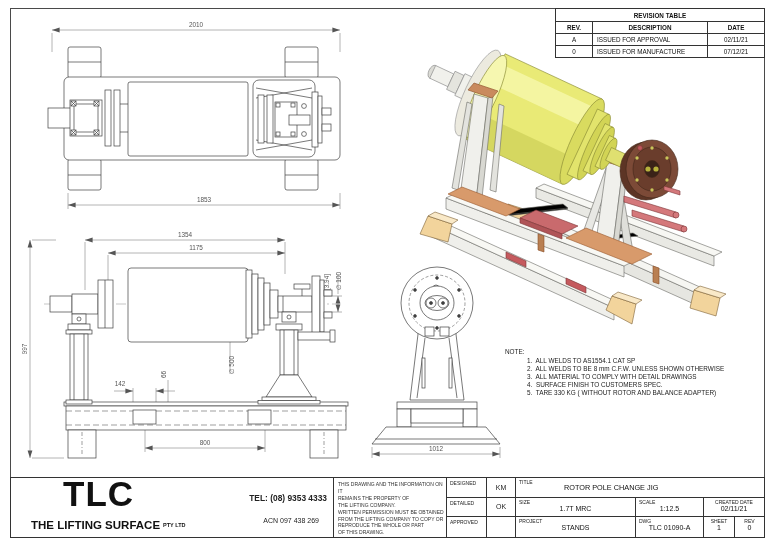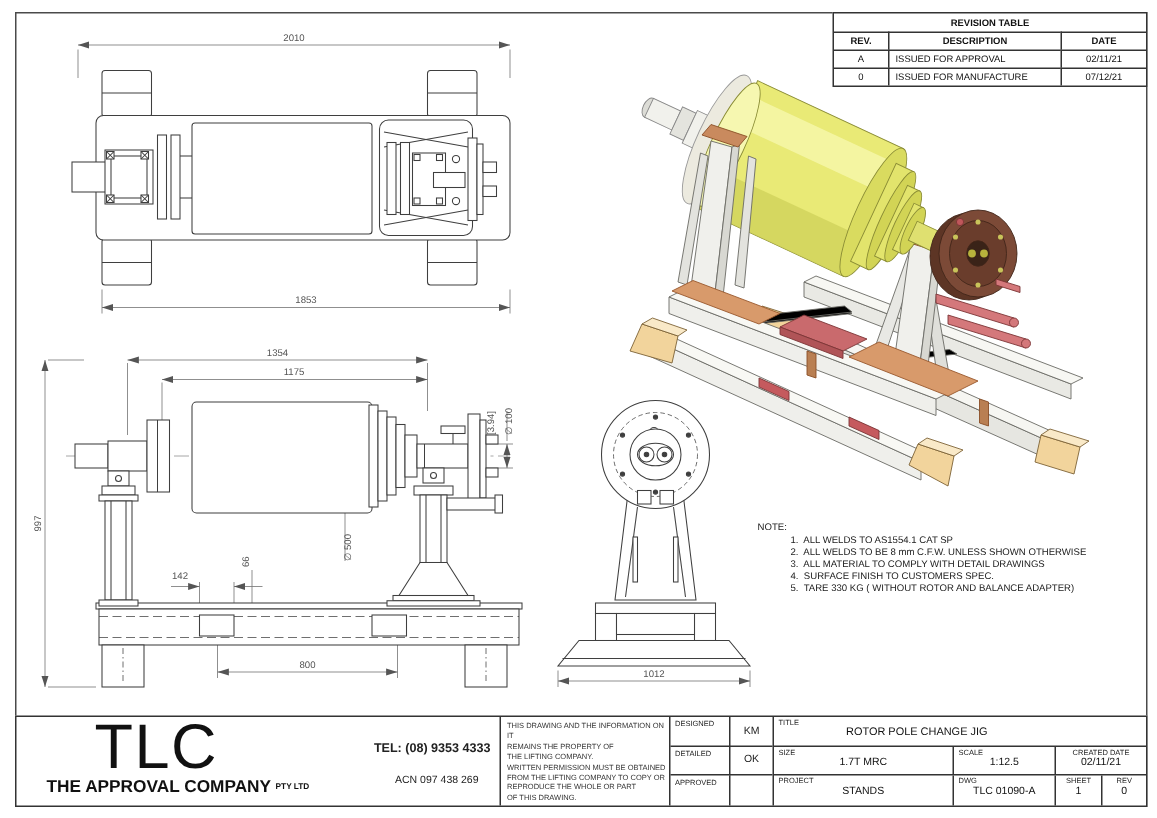--- a/index.html
+++ b/index.html
@@ -24,21 +24,21 @@
   
   .notes{position:absolute;left:505px;top:348px;width:258px;font-size:6.4px;color:#222;}
   .notes .nheading{margin-bottom:2px;}
   .notes .nitem{padding-left:22px;line-height:8.1px;white-space:pre;}
 
   
   .tb{position:absolute;left:10px;right:6px;bottom:7px;height:61px;border:1px solid #333;
       display:flex;background:#fff;box-sizing:border-box;}
   .tb *{box-sizing:border-box;}
   .tb-logo{position:relative;width:322px;flex:none;}
-  .tb-logo .big{position:absolute;left:52px;top:-4px;font-size:42px;font-weight:normal;letter-spacing:1px;color:#111;}
+  .tb-logo .big{position:absolute;left:52px;top:-4px;font-size:35px;font-weight:bold;letter-spacing:1px;color:#111;}
   .tb-logo .cname{position:absolute;left:20px;bottom:6px;font-size:11.5px;font-weight:bold;color:#111;white-space:nowrap;}
   .tb-logo .cname .sfx{font-size:5.5px;vertical-align:2px;margin-left:3px;}
   .tb-logo .tel{position:absolute;right:6px;top:15px;font-size:8.4px;font-weight:bold;}
   .tb-logo .acn{position:absolute;right:14px;bottom:13px;font-size:7px;}
   .tb-disc{width:113px;flex:none;border-left:1px solid #333;padding:3px 0 0 4px;font-size:5px;line-height:6.9px;color:#333;}
   .tb-appr{width:69px;flex:none;border-left:1px solid #333;display:grid;
            grid-template-columns:39px 1fr;grid-template-rows:1fr 1fr 1fr;}
   .tb-appr>div{border-bottom:1px solid #333;}
   .tb-appr>div:nth-last-child(-n+2){border-bottom:none;}
   .tb-appr .lab{font-size:5px;padding:2px 0 0 3px;color:#222;}
@@ -416,21 +416,21 @@
     <div class="nitem">2.  ALL WELDS TO BE 8 mm C.F.W. UNLESS SHOWN OTHERWISE</div>
     <div class="nitem">3.  ALL MATERIAL TO COMPLY WITH DETAIL DRAWINGS</div>
     <div class="nitem">4.  SURFACE FINISH TO CUSTOMERS SPEC.</div>
     <div class="nitem">5.  TARE 330 KG ( WITHOUT ROTOR AND BALANCE ADAPTER)</div>
   </div>
 
   <div class="tb">
     <div class="tb-logo">
       <div class="big">TLC</div>
       <div class="cname">
-        <span>THE APPROVAL COMPANY</span><span class="sfx">PTY LTD</span>
+        <span>THE LIFTING SURFACE</span><span class="sfx">PTY LTD</span>
       </div>
       <div class="tel">TEL: (08) 9353 4333</div>
       <div class="acn">ACN 097 438 269</div>
     </div>
 
     <div class="tb-disc">
       <div>THIS DRAWING AND THE INFORMATION ON IT</div>
       <div>REMAINS THE PROPERTY OF</div>
       <div>THE LIFTING COMPANY.</div>
       <div>WRITTEN PERMISSION MUST BE OBTAINED</div>

